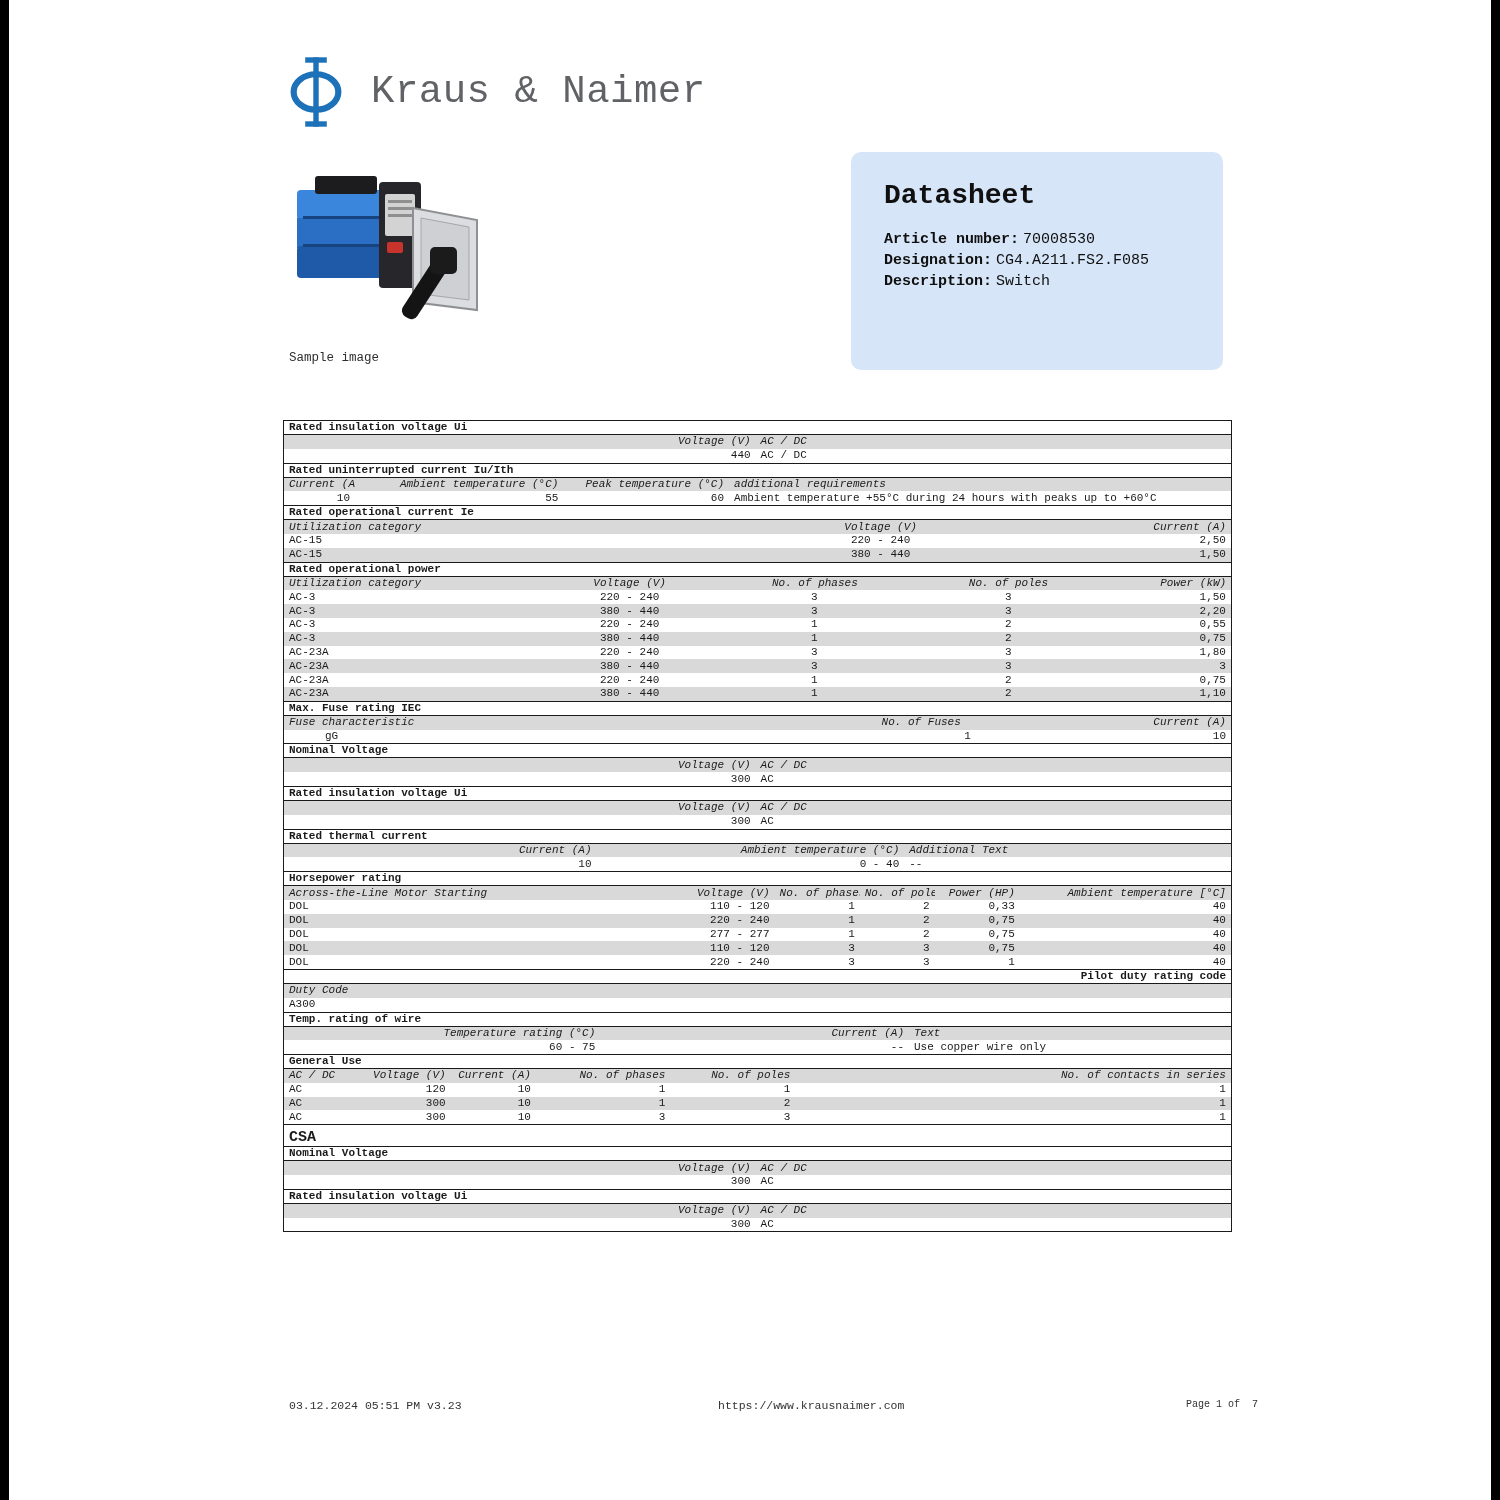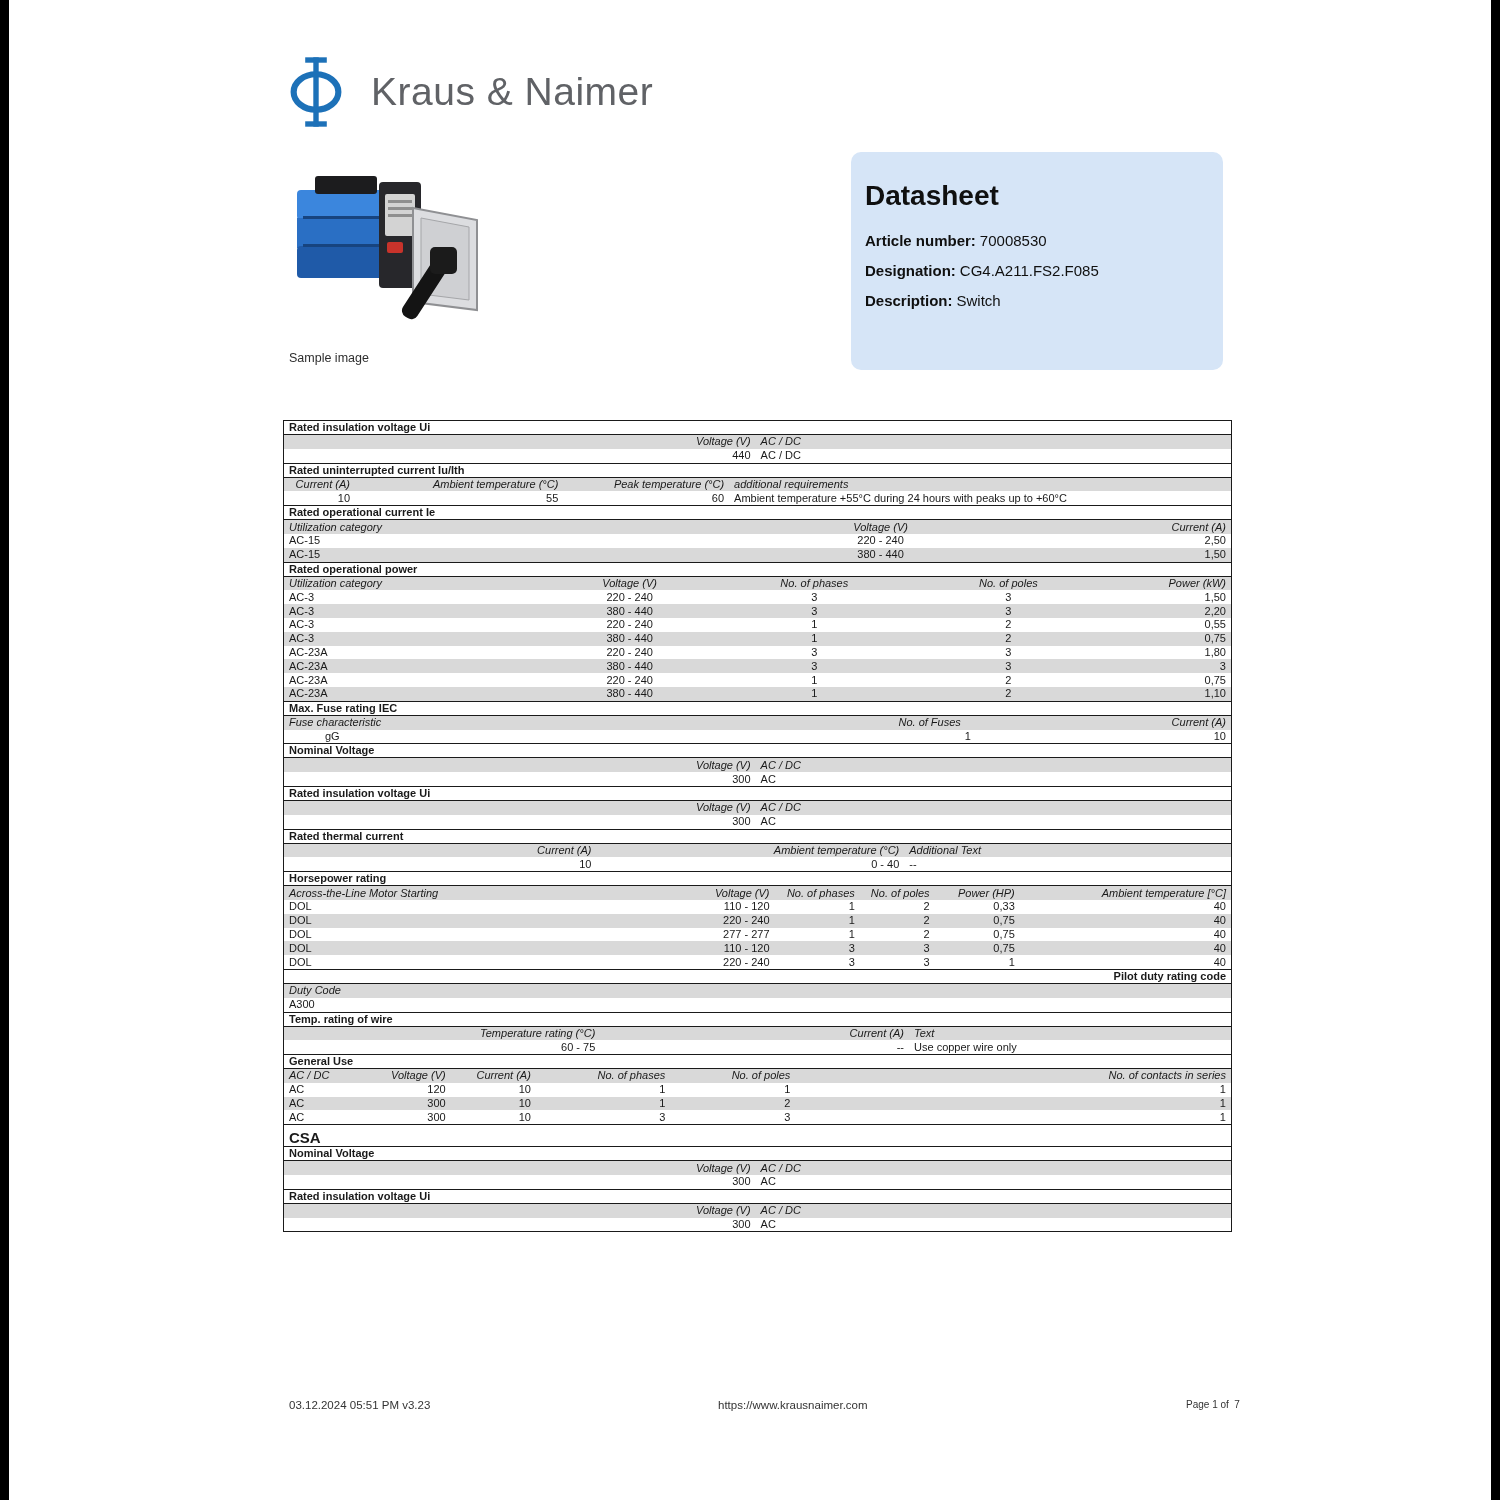--- a/index.html
+++ b/index.html
@@ -5,43 +5,43 @@
   :root{
     --logo-blue:#1d71b8;
     --box-blue:#d6e5f7;
     --row-gray:#d9d9d9;
     --line:#1a1a1a;
   }
   *{box-sizing:border-box;}
   html,body{margin:0;padding:0;background:#ffffff;}
   .page{
     position:relative;width:1500px;height:1500px;background:#fff;
-    font-family:Liberation Sans, sans-serif;color:#1a1a1a;overflow:hidden;
+    font-family:Liberation Mono, monospace;color:#1a1a1a;overflow:hidden;
   }
   .edge{position:absolute;top:0;bottom:0;width:9px;background:#000;}
   .edge.left{left:0;}
   .edge.right{right:0;}
 
   
   .brand{position:absolute;left:285px;top:55px;display:flex;align-items:center;gap:24px;}
   .brand svg{width:62px;height:74px;display:block;}
   .brand-text{font-size:39px;color:#606266;letter-spacing:.5px;}
 
   
   .product{position:absolute;left:285px;top:160px;width:200px;height:185px;}
   .product svg{width:100%;height:100%;display:block;}
   .caption{position:absolute;left:289px;top:351px;font-size:12.5px;color:#2e2e2e;}
 
   
   .infobox{
     position:absolute;left:851px;top:152px;width:372px;height:218px;
-    background:var(--box-blue);border-radius:10px;padding:28px 14px;
+    background:var(--box-blue);border-radius:10px;padding:28px 33px;
   }
   .infobox h1{margin:0 0 18px 0;font-size:28px;font-weight:bold;color:#101010;}
-  .info-line{font-size:15px;line-height:21px;color:#101010;margin-top:9px;}
+  .info-line{font-size:15px;line-height:21px;color:#101010;}
   .info-line .lbl{font-weight:bold;margin-right:4px;}
 
   
   .spec-table{
     position:absolute;left:283px;top:420px;width:949px;
     border:1px solid var(--line);font-size:11px;line-height:1;
   }
   .row{display:flex;align-items:center;min-height:13.8px;}
   .row.hdr{font-style:italic;background:var(--row-gray);}
   .row.shaded{background:var(--row-gray);}

